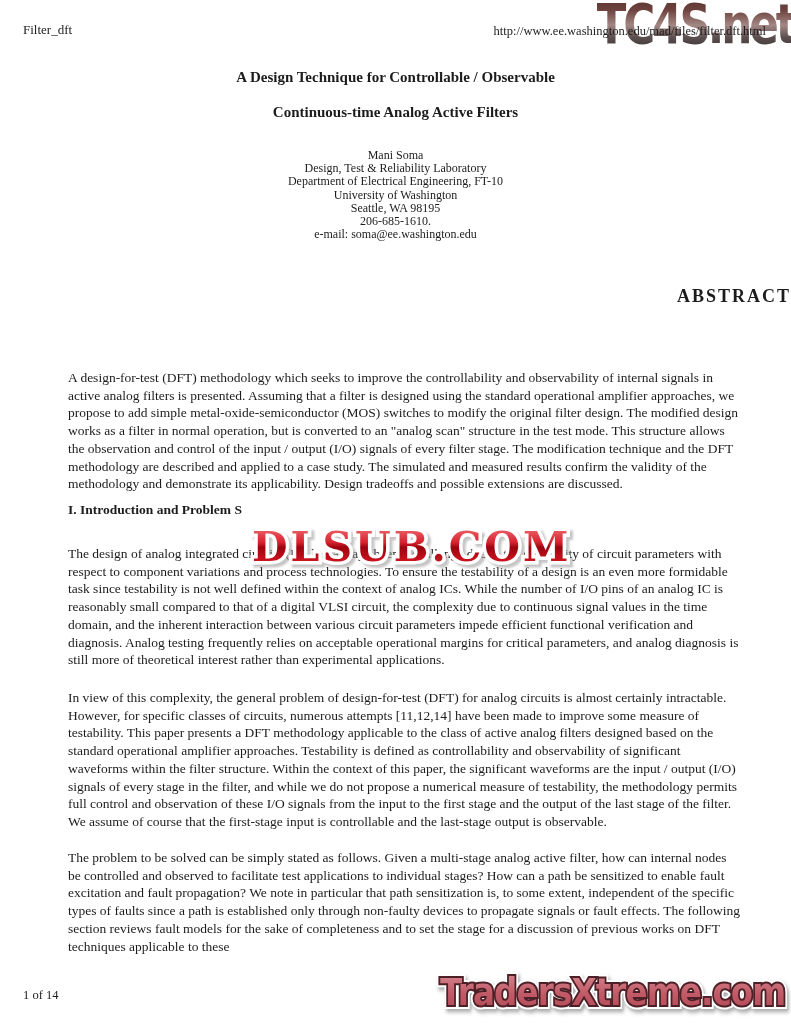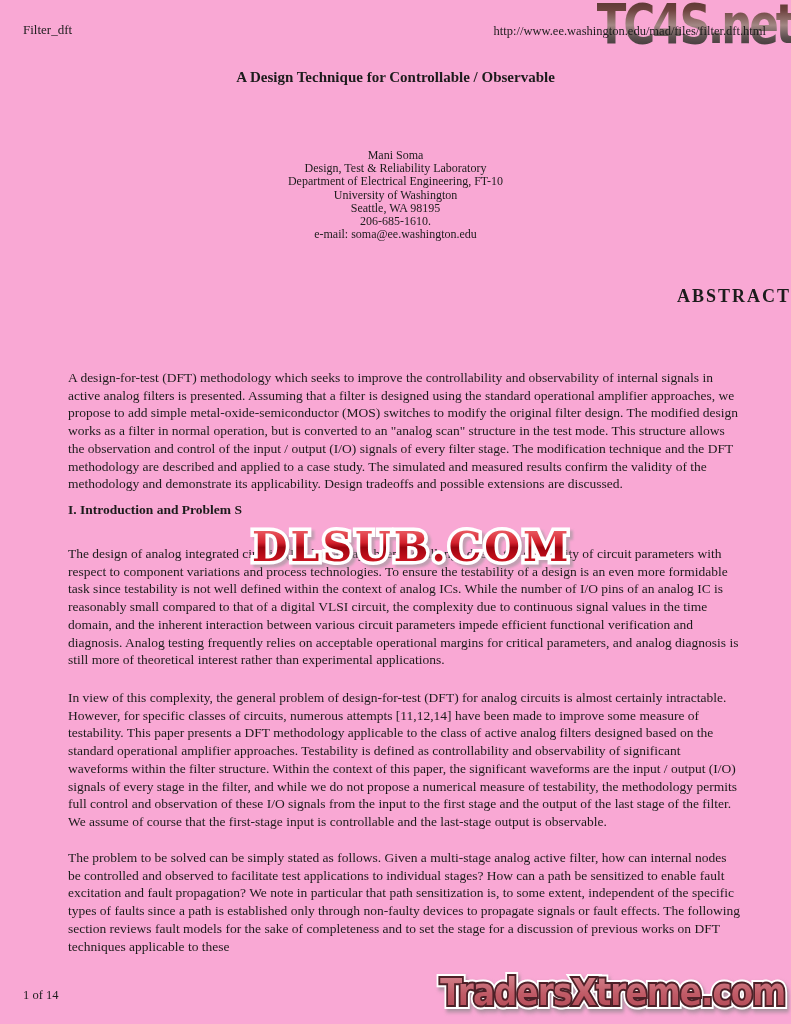--- a/index.html
+++ b/index.html
@@ -1,20 +1,20 @@
 <!DOCTYPE html>
 <html><head>
 <meta charset="utf-8">
 <style>
   html,body{margin:0;padding:0;background:#e8e8e8;}
   .page{
     position:relative;
     width:791px;height:1024px;
     margin:0 auto;
-    background:#f9a8d4;
+    background:#ffffff;
     overflow:hidden;
     font-family:"Liberation Serif",serif;
     color:#1c1c1c;
   }
   
   .hdr-label{
     position:absolute;top:22px;left:23px;
     font-size:13px;z-index:4;
   }
   .hdr-url{
@@ -102,20 +102,21 @@
 <div class="page">
 
   <div class="hdr-label">Filter_dft</div>
   <div class="hdr-url">http://www.ee.washington.edu/mad/files/filter.dft.html</div>
 
   <div class="wm-tc4s">TC4S.net</div>
   <div class="wm-dlsub" data-text="DLSUB.COM">DLSUB.COM</div>
   <div class="wm-traders" data-text="TradersXtreme.com">TradersXtreme.com</div>
 
   <div class="title-line title-1">A Design Technique for Controllable / Observable</div>
+  <div class="title-line title-2">Continuous-time Analog Active Filters</div>
 
   <div class="author-block">
     <div>Mani Soma</div>
     <div>Design, Test &amp; Reliability Laboratory</div>
     <div>Department of Electrical Engineering, FT-10</div>
     <div>University of Washington</div>
     <div>Seattle, WA 98195</div>
     <div>206-685-1610.</div>
     <div>e-mail: soma@ee.washington.edu</div>
   </div>

